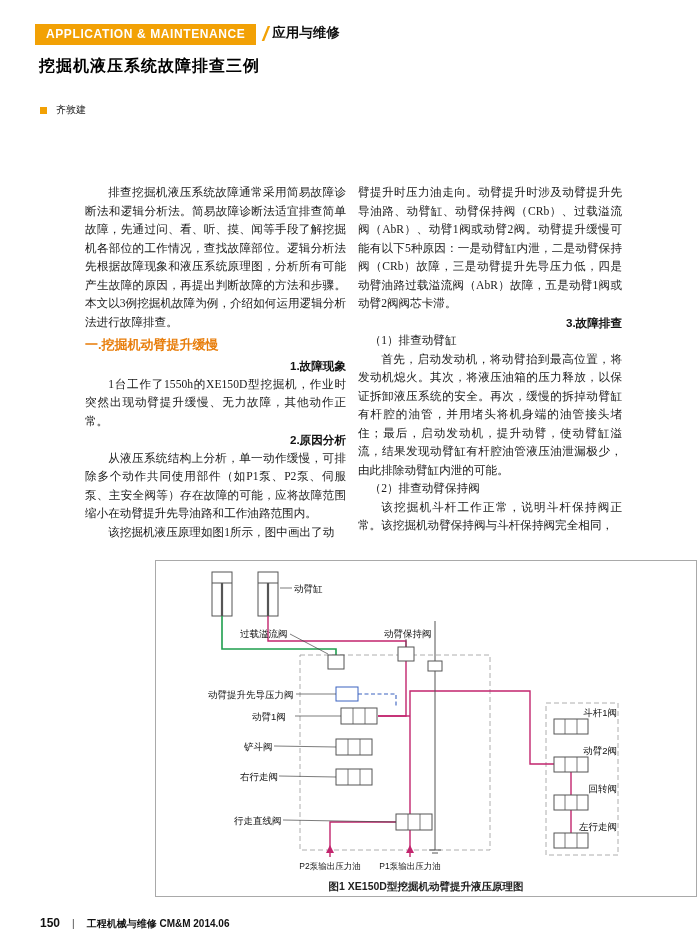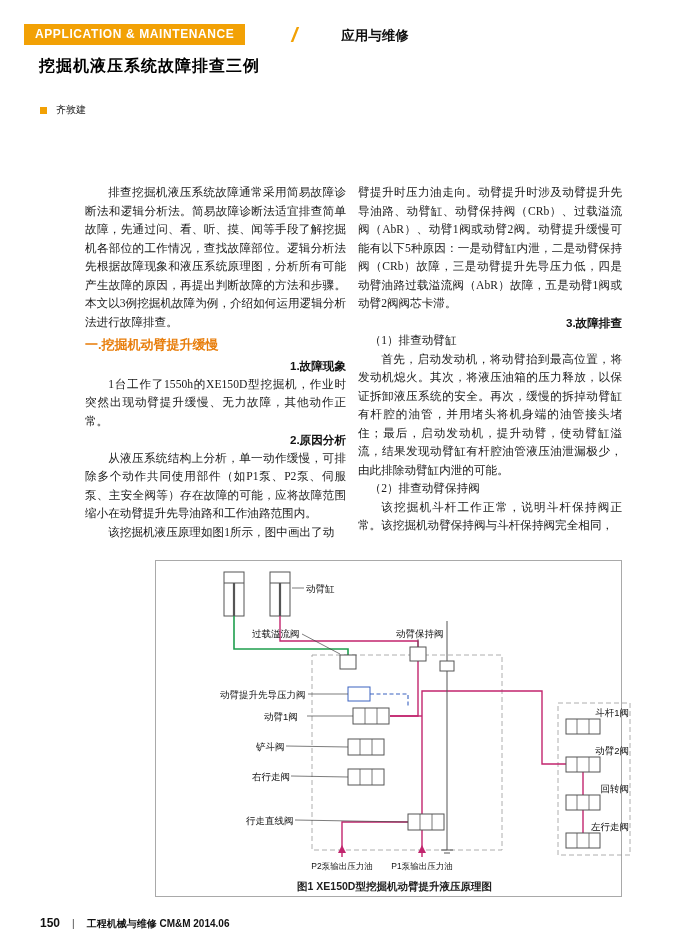--- a/index.html
+++ b/index.html
@@ -2,21 +2,21 @@
 <html><head>
 <meta charset="utf-8">
 <style>
   * { margin:0; padding:0; box-sizing:border-box; }
   html,body { background:#ffffff; }
   .page {
     position:relative; width:700px; height:950px; background:#ffffff;
     font-family:"Liberation Serif", serif; color:#1a1a1a; overflow:hidden;
   }
   
-  .header { position:absolute; left:24px; top:24px; display:flex; align-items:flex-end;gap:40px; }
+  .header { position:absolute; left:35px; top:24px; display:flex; align-items:flex-start; }
   .header-tag {
     background:#F2A105; color:#fff; font-family:"Liberation Sans", sans-serif;
     font-weight:bold; font-size:12px; letter-spacing:0.6px; padding:3px 11px 4px 11px;
   }
   .header-slash {
     color:#F2A105; font-family:"Liberation Sans", sans-serif;
     font-style:italic; font-weight:bold; font-size:21px; margin:0 4px 0 6px; line-height:20px;
   }
   .header-cn { font-family:"Liberation Sans", sans-serif; font-weight:bold; font-size:13.5px; color:#111; }
   
@@ -36,22 +36,22 @@
   .h-orange {
     color:#E87E0C; font-family:"Liberation Sans", sans-serif; font-weight:bold;
     font-size:13px; margin:4px 0 3px 0; line-height:18px;
   }
   .subhead {
     font-family:"Liberation Sans", sans-serif; font-weight:bold; font-size:11.6px;
     line-height:18.5px; text-indent:2em; color:#111;text-align:right;
   }
   
   .figure {
-    position:absolute; left:155px; top:560px; width:467px; height:337px;
-    border:1px solid #a9a9a9; background:#fff;padding-left:12px;
+    position:absolute; left:155px; top:560px; width:542px; height:337px;
+    border:1px solid #a9a9a9; background:#fff;
   }
   figcaption {
     text-align:center; font-family:"Liberation Sans", sans-serif;
     font-weight:bold; font-size:10.5px; color:#222; margin-top:3px;
   }
   
   svg text { font-family:"Liberation Sans", sans-serif; font-size:9.5px; fill:#111; }
   svg text.small { font-size:8.5px; }
   .comp { fill:#fff; stroke:#555; stroke-width:1; }
   .cell { stroke:#555; stroke-width:0.8; }

